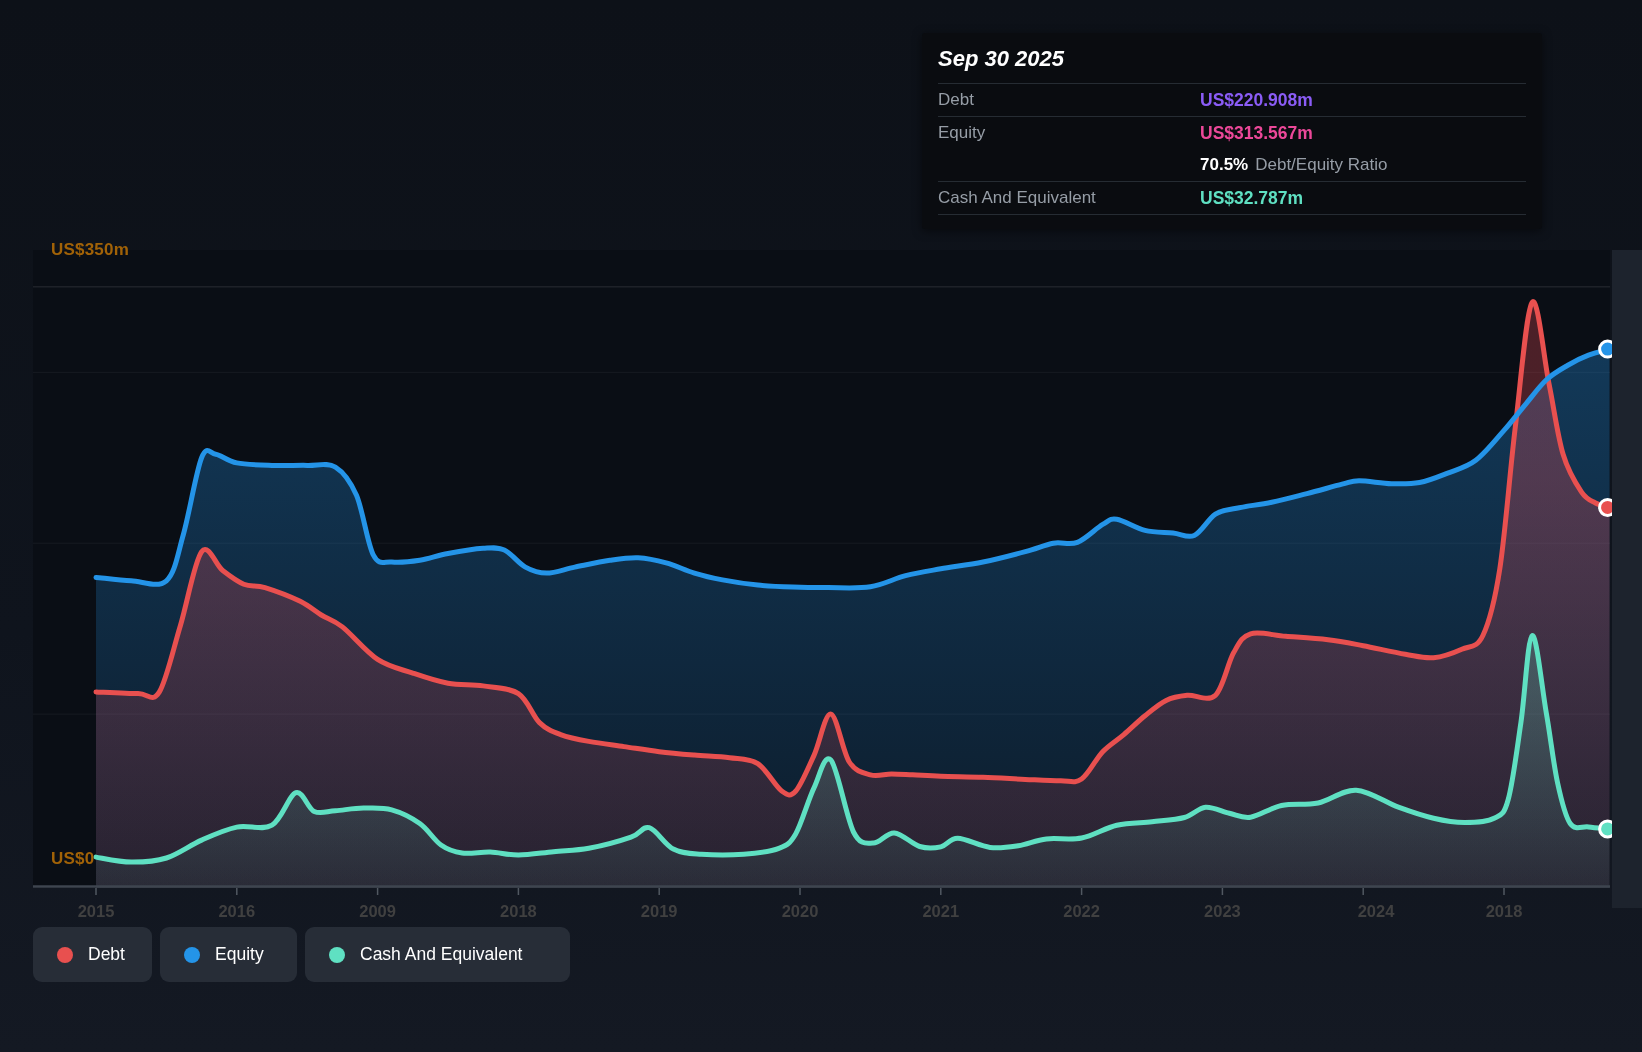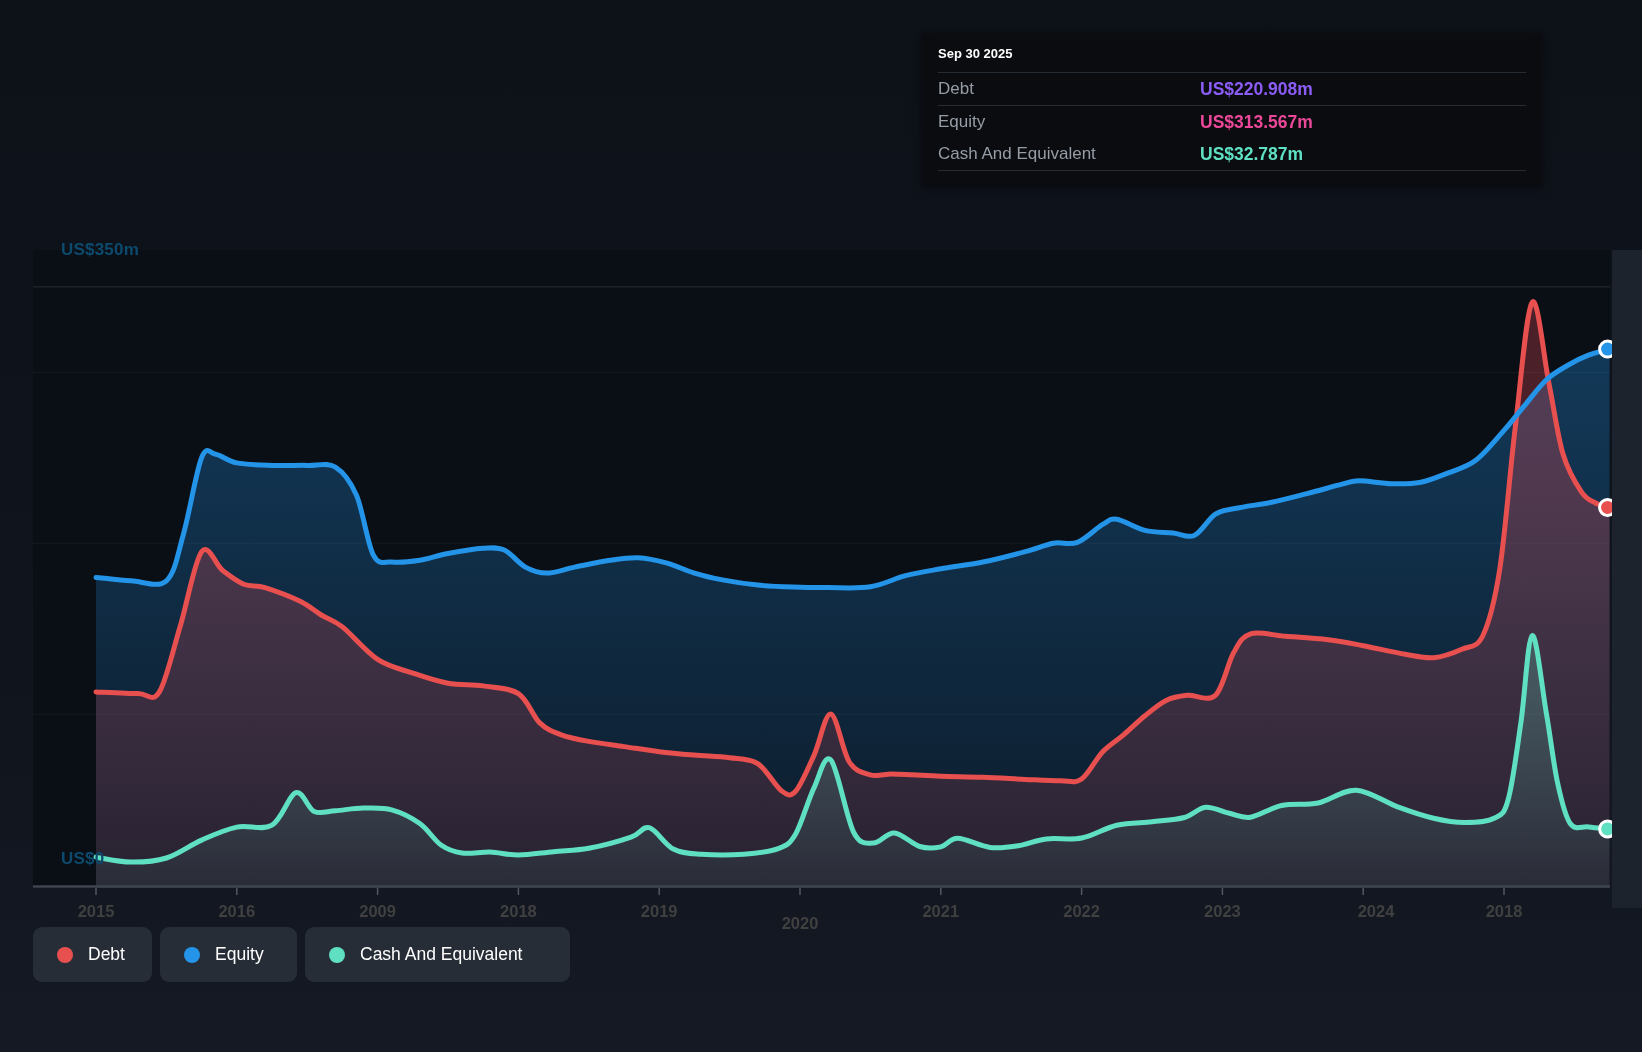--- a/index.html
+++ b/index.html
@@ -5,37 +5,37 @@
   html,body{margin:0;padding:0;}
   body{
     width:1642px;height:1052px;
     background:linear-gradient(180deg,#0d1118 0%,#0f141d 60%,#141923 100%);
     font-family:"Liberation Sans", sans-serif;
     position:relative;overflow:hidden;
   }
   #stage{position:absolute;inset:0;}
   #chart-svg{position:absolute;left:0;top:0;}
   .y-label{
-    position:absolute;left:61px;color:#0c4a6e;font-size:17px;font-weight:700;
+    position:absolute;left:51px;color:#a16207;font-size:17px;font-weight:700;
     letter-spacing:.2px;
   }
   #x-labels .year{
     position:absolute;top:902px;width:90px;margin-left:-45px;text-align:center;
     color:#404040;font-size:16.5px;font-weight:700;
   }
   
   #tooltip{
     position:absolute;left:922px;top:33px;width:620px;
     background:#0a0c10;border-radius:3px;color:#fff;
     padding:0 0 14px 0;box-shadow:0 2px 10px rgba(0,0,0,.5);
   }
   #tooltip .tt-inner{padding:0 16px;}
   #tooltip .tt-title{
-    font-size:13px;font-weight:700;color:#fff;
-    padding:13px 0 11px 0;border-bottom:1px solid #262c33;
+    font-size:22px;font-weight:700;color:#fff;
+    padding:13px 0 11px 0;border-bottom:1px solid #262c33;font-style:italic;
   }
   .tt-row{
     display:flex;align-items:center;height:32px;border-bottom:1px solid #262c33;
     font-size:17px;
   }
   .tt-row.no-border{border-bottom:none;}
   .tt-label{color:#969da6;width:262px;flex:none;}
   .tt-value{font-weight:700;font-size:17.5px;}
   .val-debt{color:#8b5cf6;}
   .val-equity{color:#ec4899;}
@@ -106,38 +106,43 @@
 
   <div class="y-label" style="top:240px">US$350m</div>
   <div class="y-label" style="top:849px">US$0</div>
 
   <div id="x-labels">
       <div class="year" style="left: 96px;">2015</div>
       <div class="year" style="left: 236.8px;">2016</div>
       <div class="year" style="left: 377.6px;">2009</div>
       <div class="year" style="left: 518.4px;">2018</div>
       <div class="year" style="left: 659.2px;">2019</div>
-      <div class="year" style="left: 800px; margin-top: 12px;">2020</div>
+      <div class="year" style="left: 800px;">2020</div>
       <div class="year" style="left: 940.8px;">2021</div>
       <div class="year" style="left: 1081.6px;">2022</div>
       <div class="year" style="left: 1222.4px;">2023</div>
       <div class="year" style="left: 1376px;">2024</div>
       <div class="year" style="left: 1504px;">2018</div>
     </div>
 
   <div id="tooltip">
     <div class="tt-inner">
       <div class="tt-title">Sep 30 2025</div>
       <div class="tt-row">
         <span class="tt-label">Debt</span>
         <span class="tt-value val-debt">US$220.908m</span>
       </div>
       <div class="tt-row no-border">
         <span class="tt-label">Equity</span>
         <span class="tt-value val-equity">US$313.567m</span>
+      </div>
+      <div class="tt-row">
+        <span class="tt-label"></span>
+        <span class="tt-ratio-val">70.5%</span>
+        <span class="tt-ratio-label">Debt/Equity Ratio</span>
       </div>
       <div class="tt-row">
         <span class="tt-label">Cash And Equivalent</span>
         <span class="tt-value val-cash">US$32.787m</span>
       </div>
     </div>
   </div>
 
   <div id="legend">
       <div class="legend-chip" style="left: 33px; min-width: 119px;">

